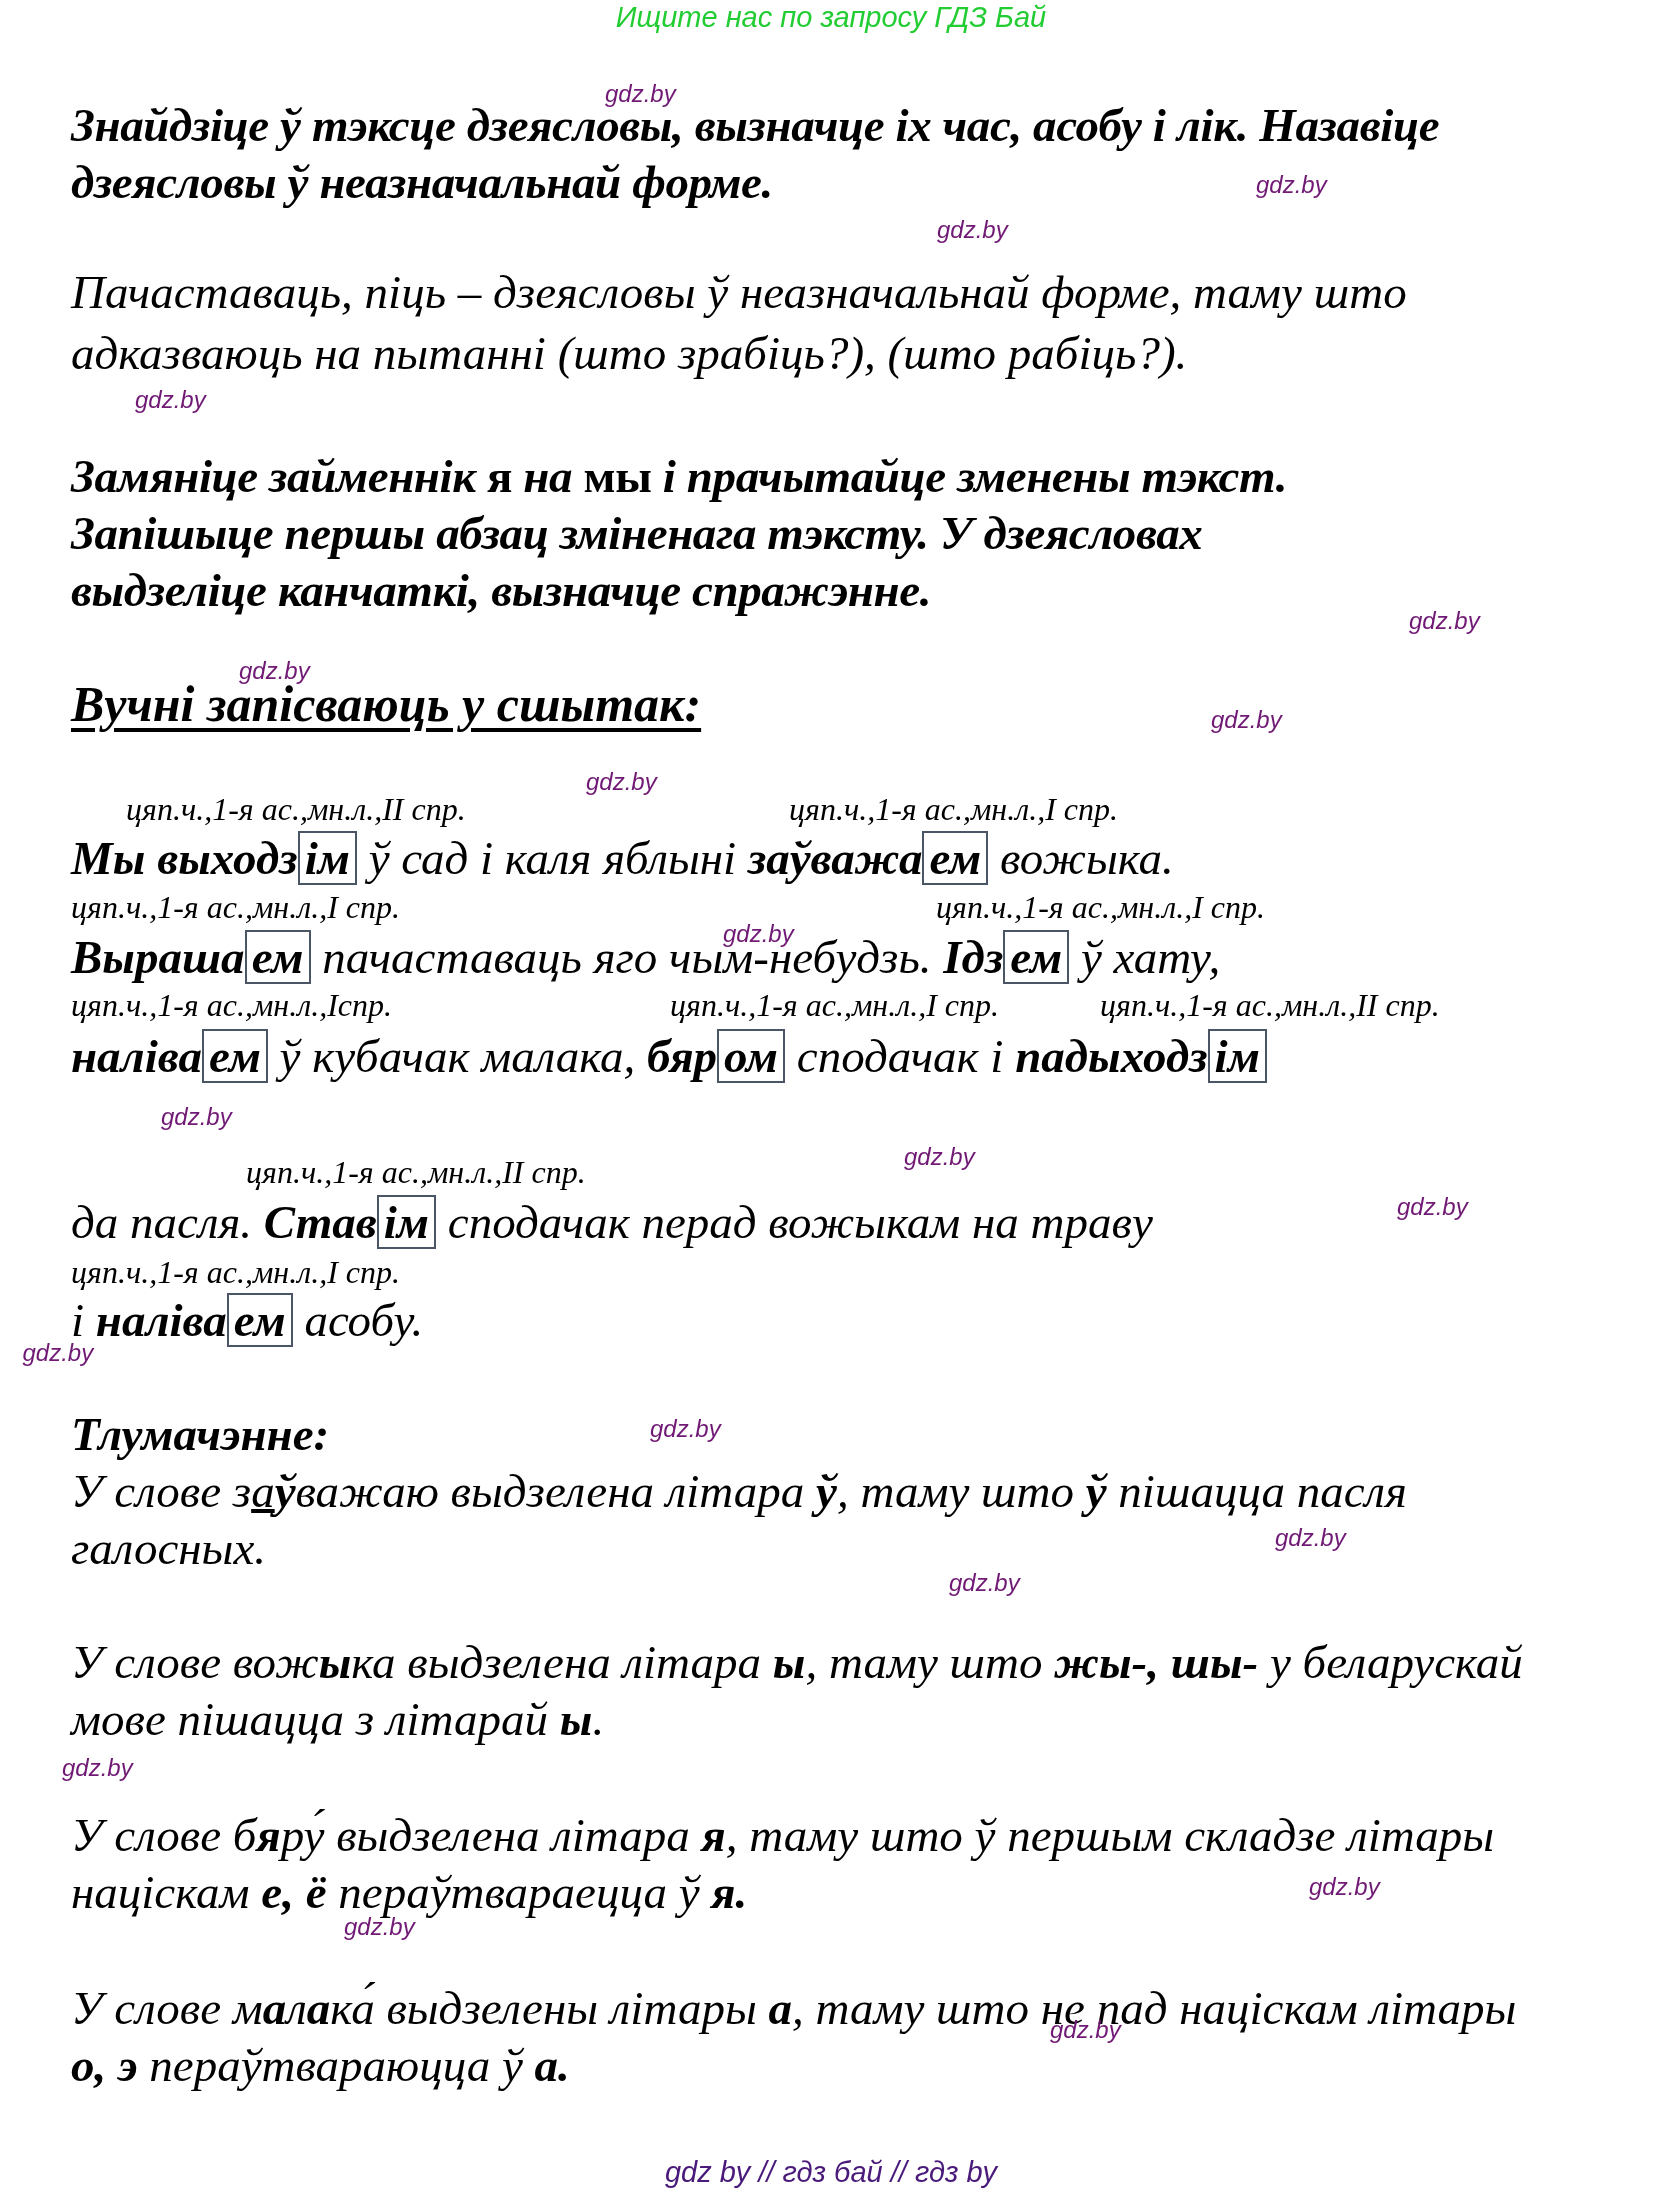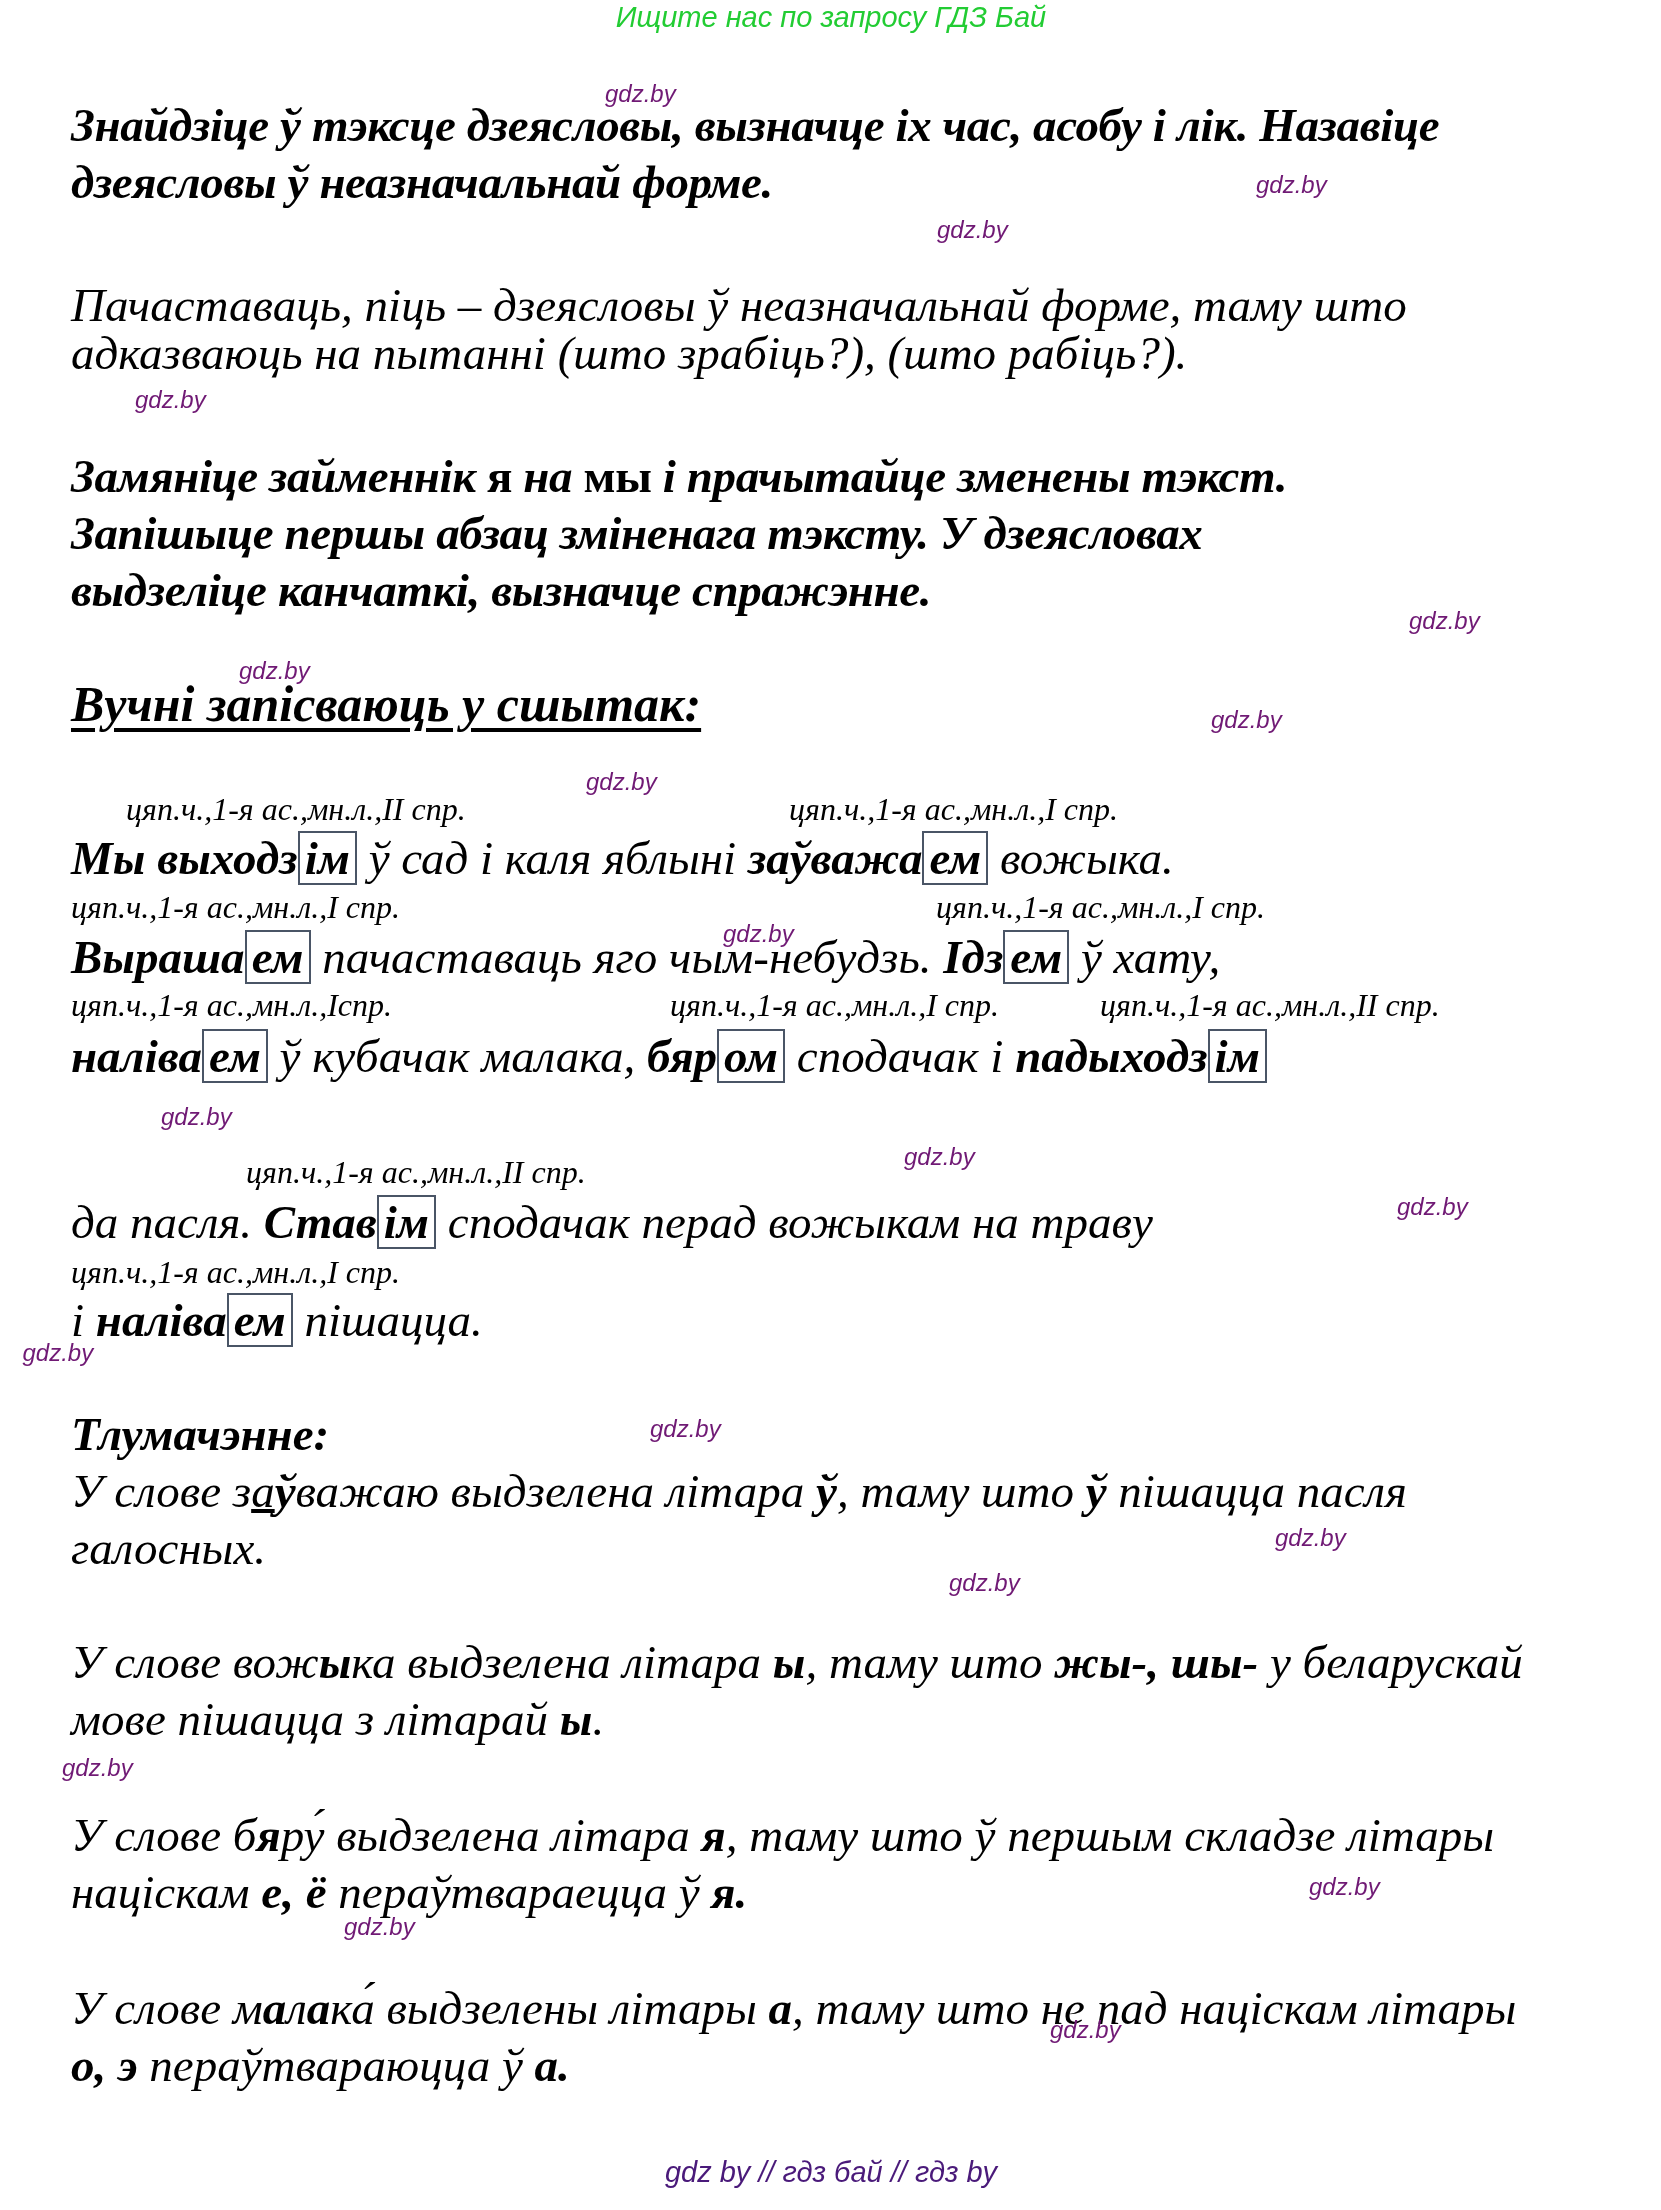--- a/index.html
+++ b/index.html
@@ -21,21 +21,21 @@
   .ul { text-decoration: underline; text-decoration-thickness: 3.5px; }
 </style>
 </head>
 <body>
 
 <div class="abs sans header">Ищите нас по запросу ГДЗ Бай</div>
 
 <div class="abs serif task" style="left:71px; top:97px;">Знайдзіце ў тэксце дзеясловы, вызначце іх час, асобу і лік. Назавіце</div>
 <div class="abs serif task" style="left:71px; top:154px;">дзеясловы ў неазначальнай форме.</div>
 
-<div class="abs serif body" style="left:71px; top:277px;">Пачаставаць, піць – дзеясловы ў неазначальнай форме, таму што</div>
+<div class="abs serif body" style="left:71px; top:264px;">Пачаставаць, піць – дзеясловы ў неазначальнай форме, таму што</div>
 <div class="abs serif body" style="left:71px; top:325px;">адказваюць на пытанні (што зрабіць?), (што рабіць?).</div>
 
 <div class="abs serif task" style="left:71px; top:448px;">
   <span>Замяніце займеннік </span><span style="font-style:normal">я</span><span> на </span><span style="font-style:normal">мы</span><span> і прачытайце зменены тэкст.</span>
 </div>
 <div class="abs serif task" style="left:71px; top:505px;">Запішыце першы абзац зміненага тэксту. У дзеясловах</div>
 <div class="abs serif task" style="left:71px; top:562px;">выдзеліце канчаткі, вызначце спражэнне.</div>
 
 <div class="abs serif heading" style="left:71px; top:676px;">Вучні запісваюць у сшытак:</div>
 
@@ -63,21 +63,21 @@
 
 <div class="abs serif anno" style="left:246px; top:1154px;">цяп.ч.,1-я ас.,мн.л.,II спр.</div>
 
 <div class="abs serif sent" style="left:71px; top:1192px;">
   <span>да пасля. </span><b>Став</b><b class="box">ім</b><span> сподачак перад вожыкам на траву</span>
 </div>
 
 <div class="abs serif anno" style="left:71px; top:1254px;">цяп.ч.,1-я ас.,мн.л.,I спр.</div>
 
 <div class="abs serif sent" style="left:71px; top:1290px;">
-  <span>і </span><b>наліва</b><b class="box">ем</b><span> пішацца.</span>
+  <span>і </span><b>наліва</b><b class="box">ем</b><span> асобу.</span>
 </div>
 
 <div class="abs serif heading2" style="left:71px; top:1406px;">Тлумачэнне:</div>
 
 <div class="abs serif body" style="left:71px; top:1463px;">
   <span>У слове з</span><span class="ul">а</span><b>ў</b><span>важаю выдзелена літара </span><b>ў</b><span>, таму што </span><b>ў</b><span> пішацца пасля</span>
 </div>
 <div class="abs serif body" style="left:71px; top:1520px;">галосных.</div>
 
 <div class="abs serif body" style="left:71px; top:1634px;">

